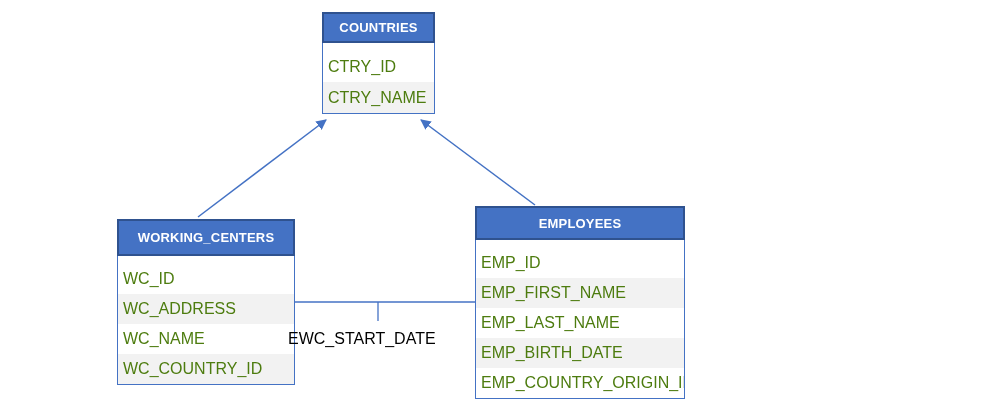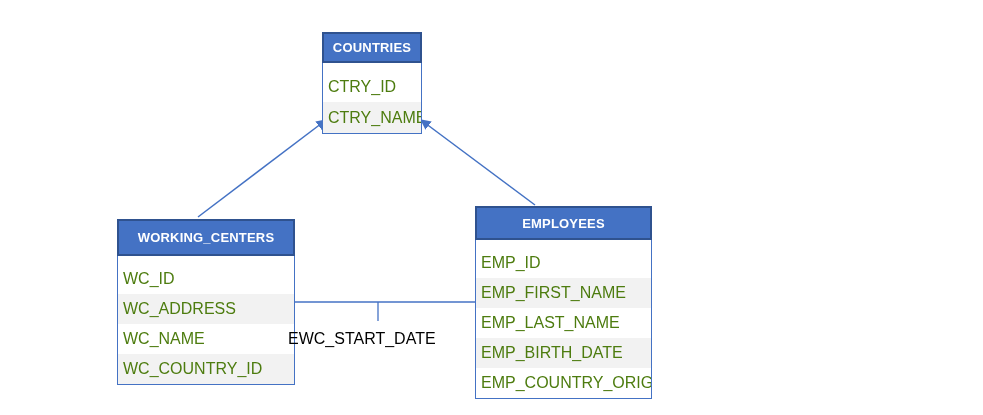--- a/index.html
+++ b/index.html
@@ -54,29 +54,29 @@
     font-size: 16px;
     color: #4d7c0f;
     white-space: nowrap;
     overflow: hidden;
     background: #ffffff;
   }
   .trow:nth-child(even) {
     background: #F2F2F2;
   }
   
-  .t-countries { left: 322px; top: 32px; width: 100px; }
+  .t-countries { left: 322px; top: 12px; width: 113px; }
   .t-countries .thead { height: 31px; }
   .t-countries .trow { height: 31px; }
   
   .t-working { left: 117px; top: 219px; width: 178px; }
   .t-working .thead { height: 37px; }
   .t-working .trow { height: 30px; }
   
-  .t-employees { left: 475px; top: 206px; width: 177px; }
+  .t-employees { left: 475px; top: 206px; width: 210px; }
   .t-employees .thead { height: 34px; }
   .t-employees .trow { height: 30px; text-align: right; }
   
   .rel-label {
     position: absolute;
     left: 288px;
     top: 330px;
     width: 148px;
     font-size: 16px;
     color: #000000;

